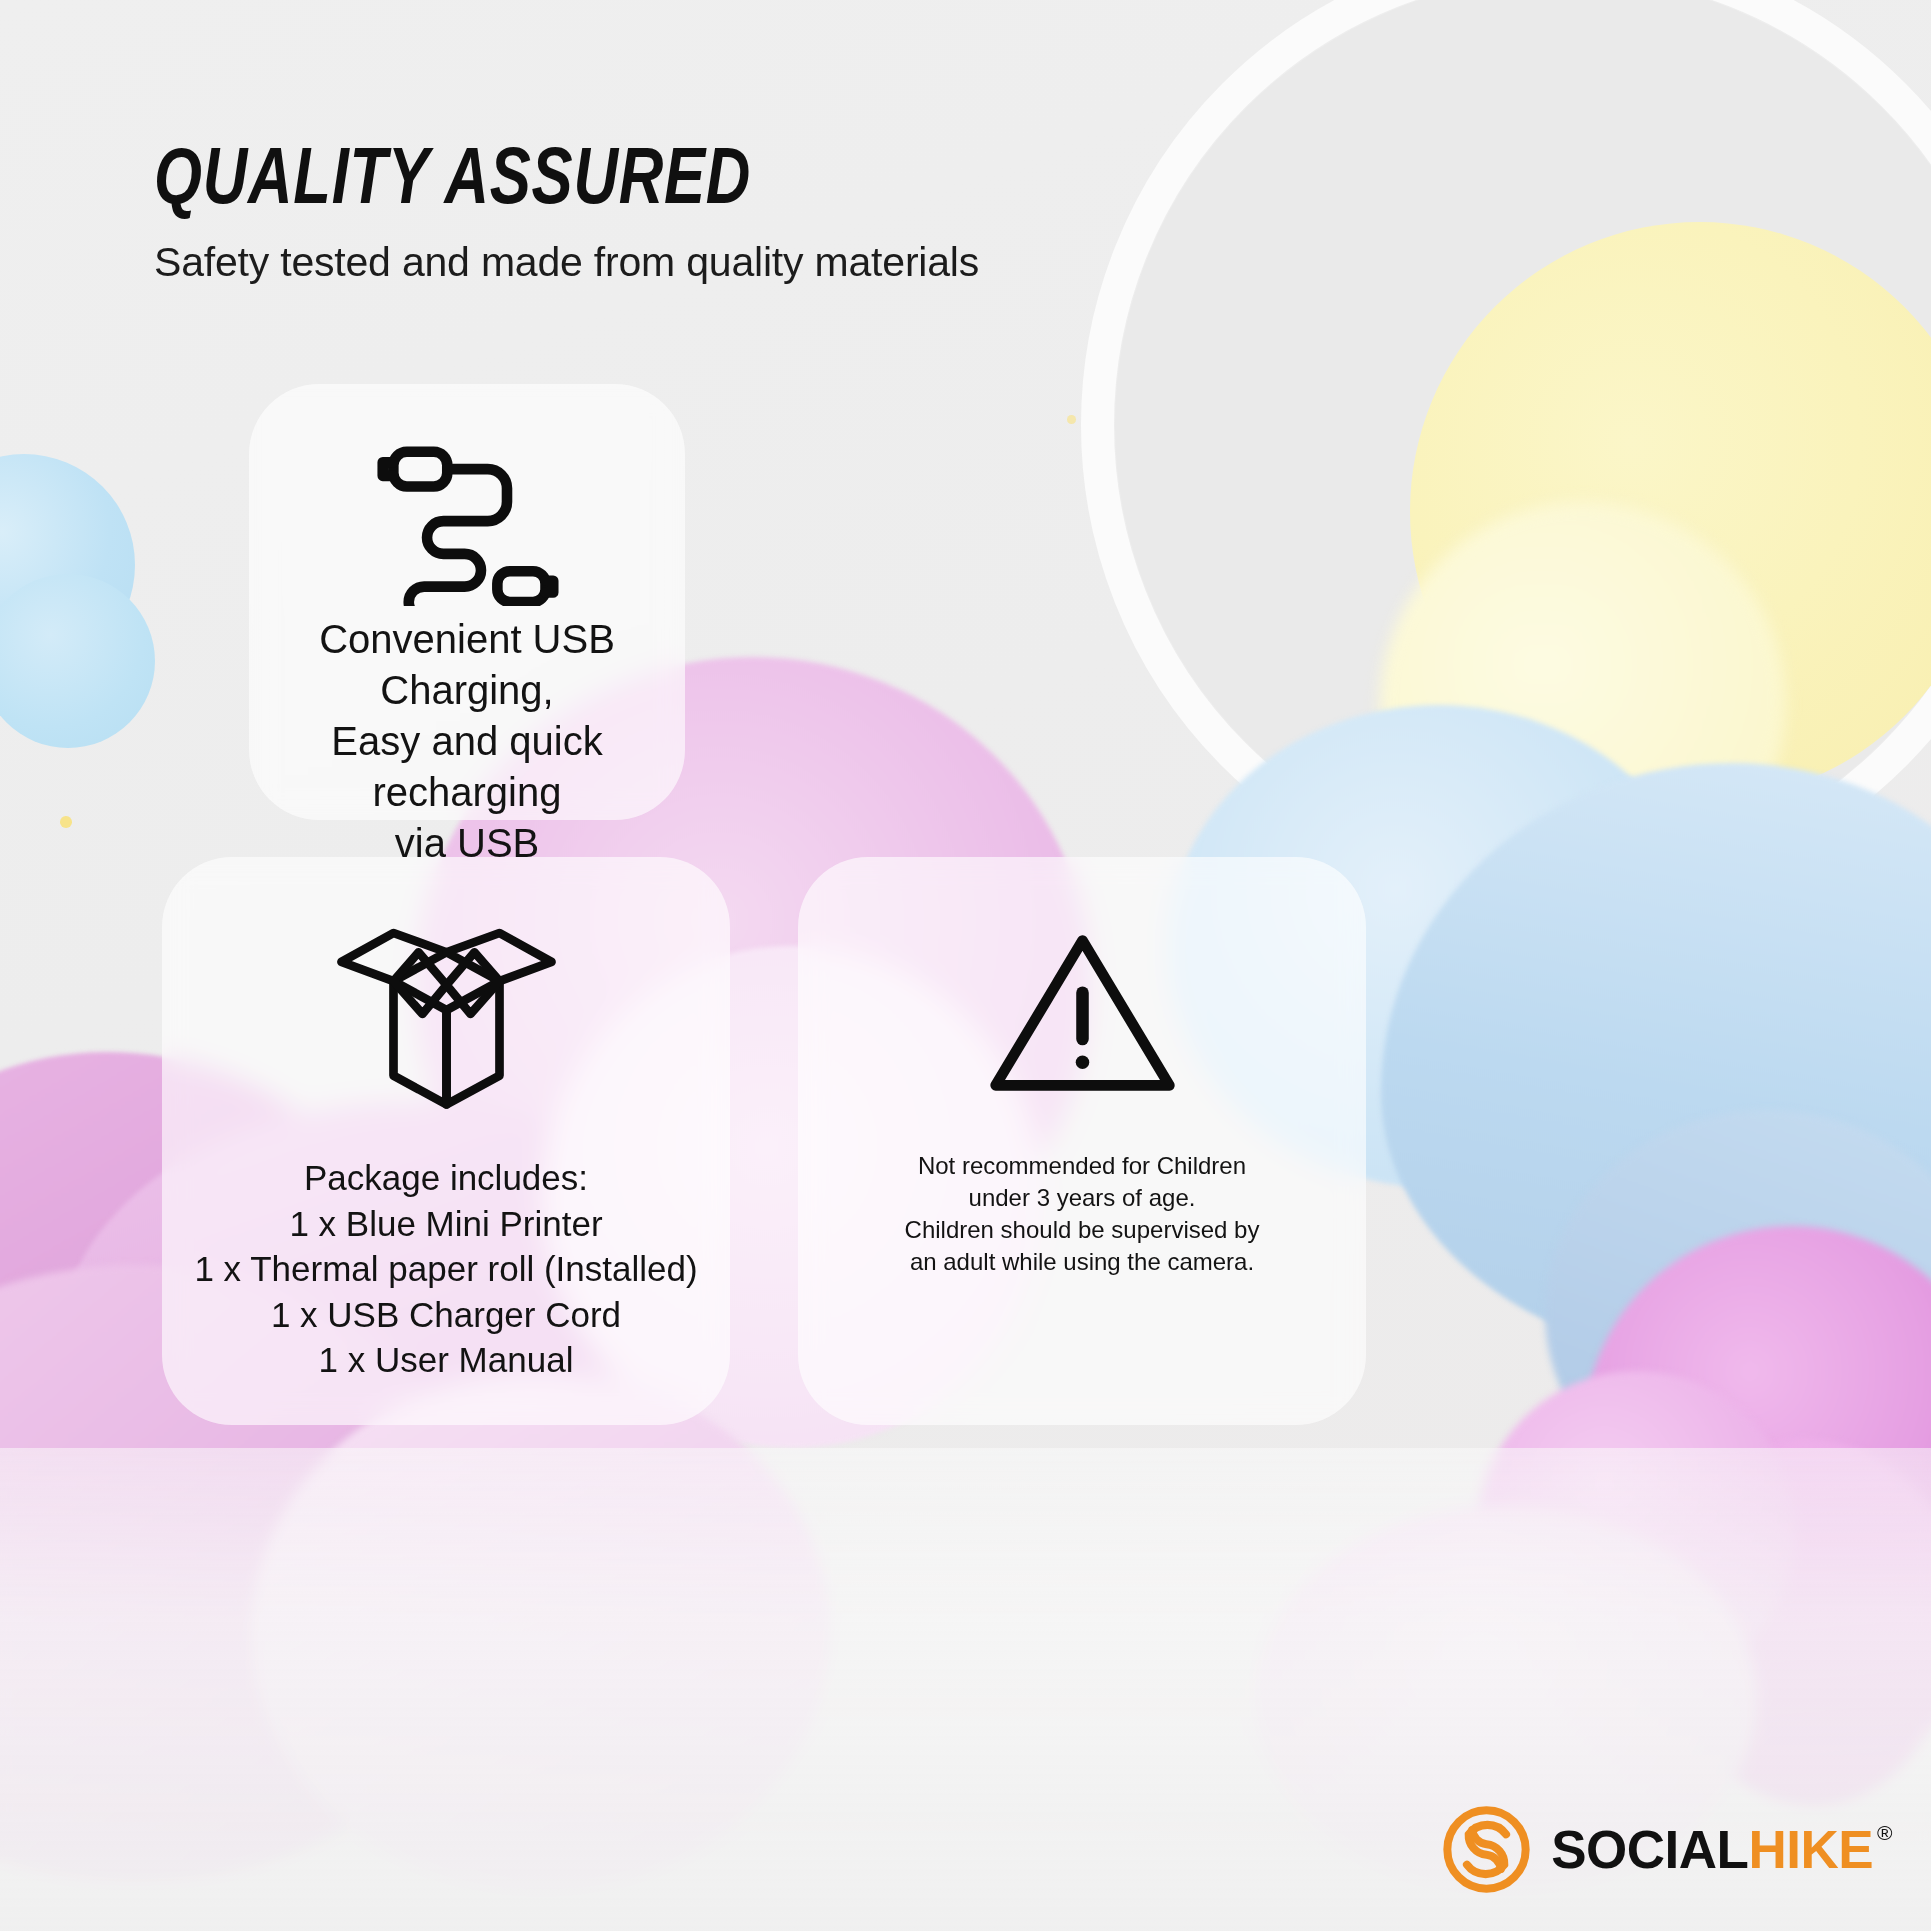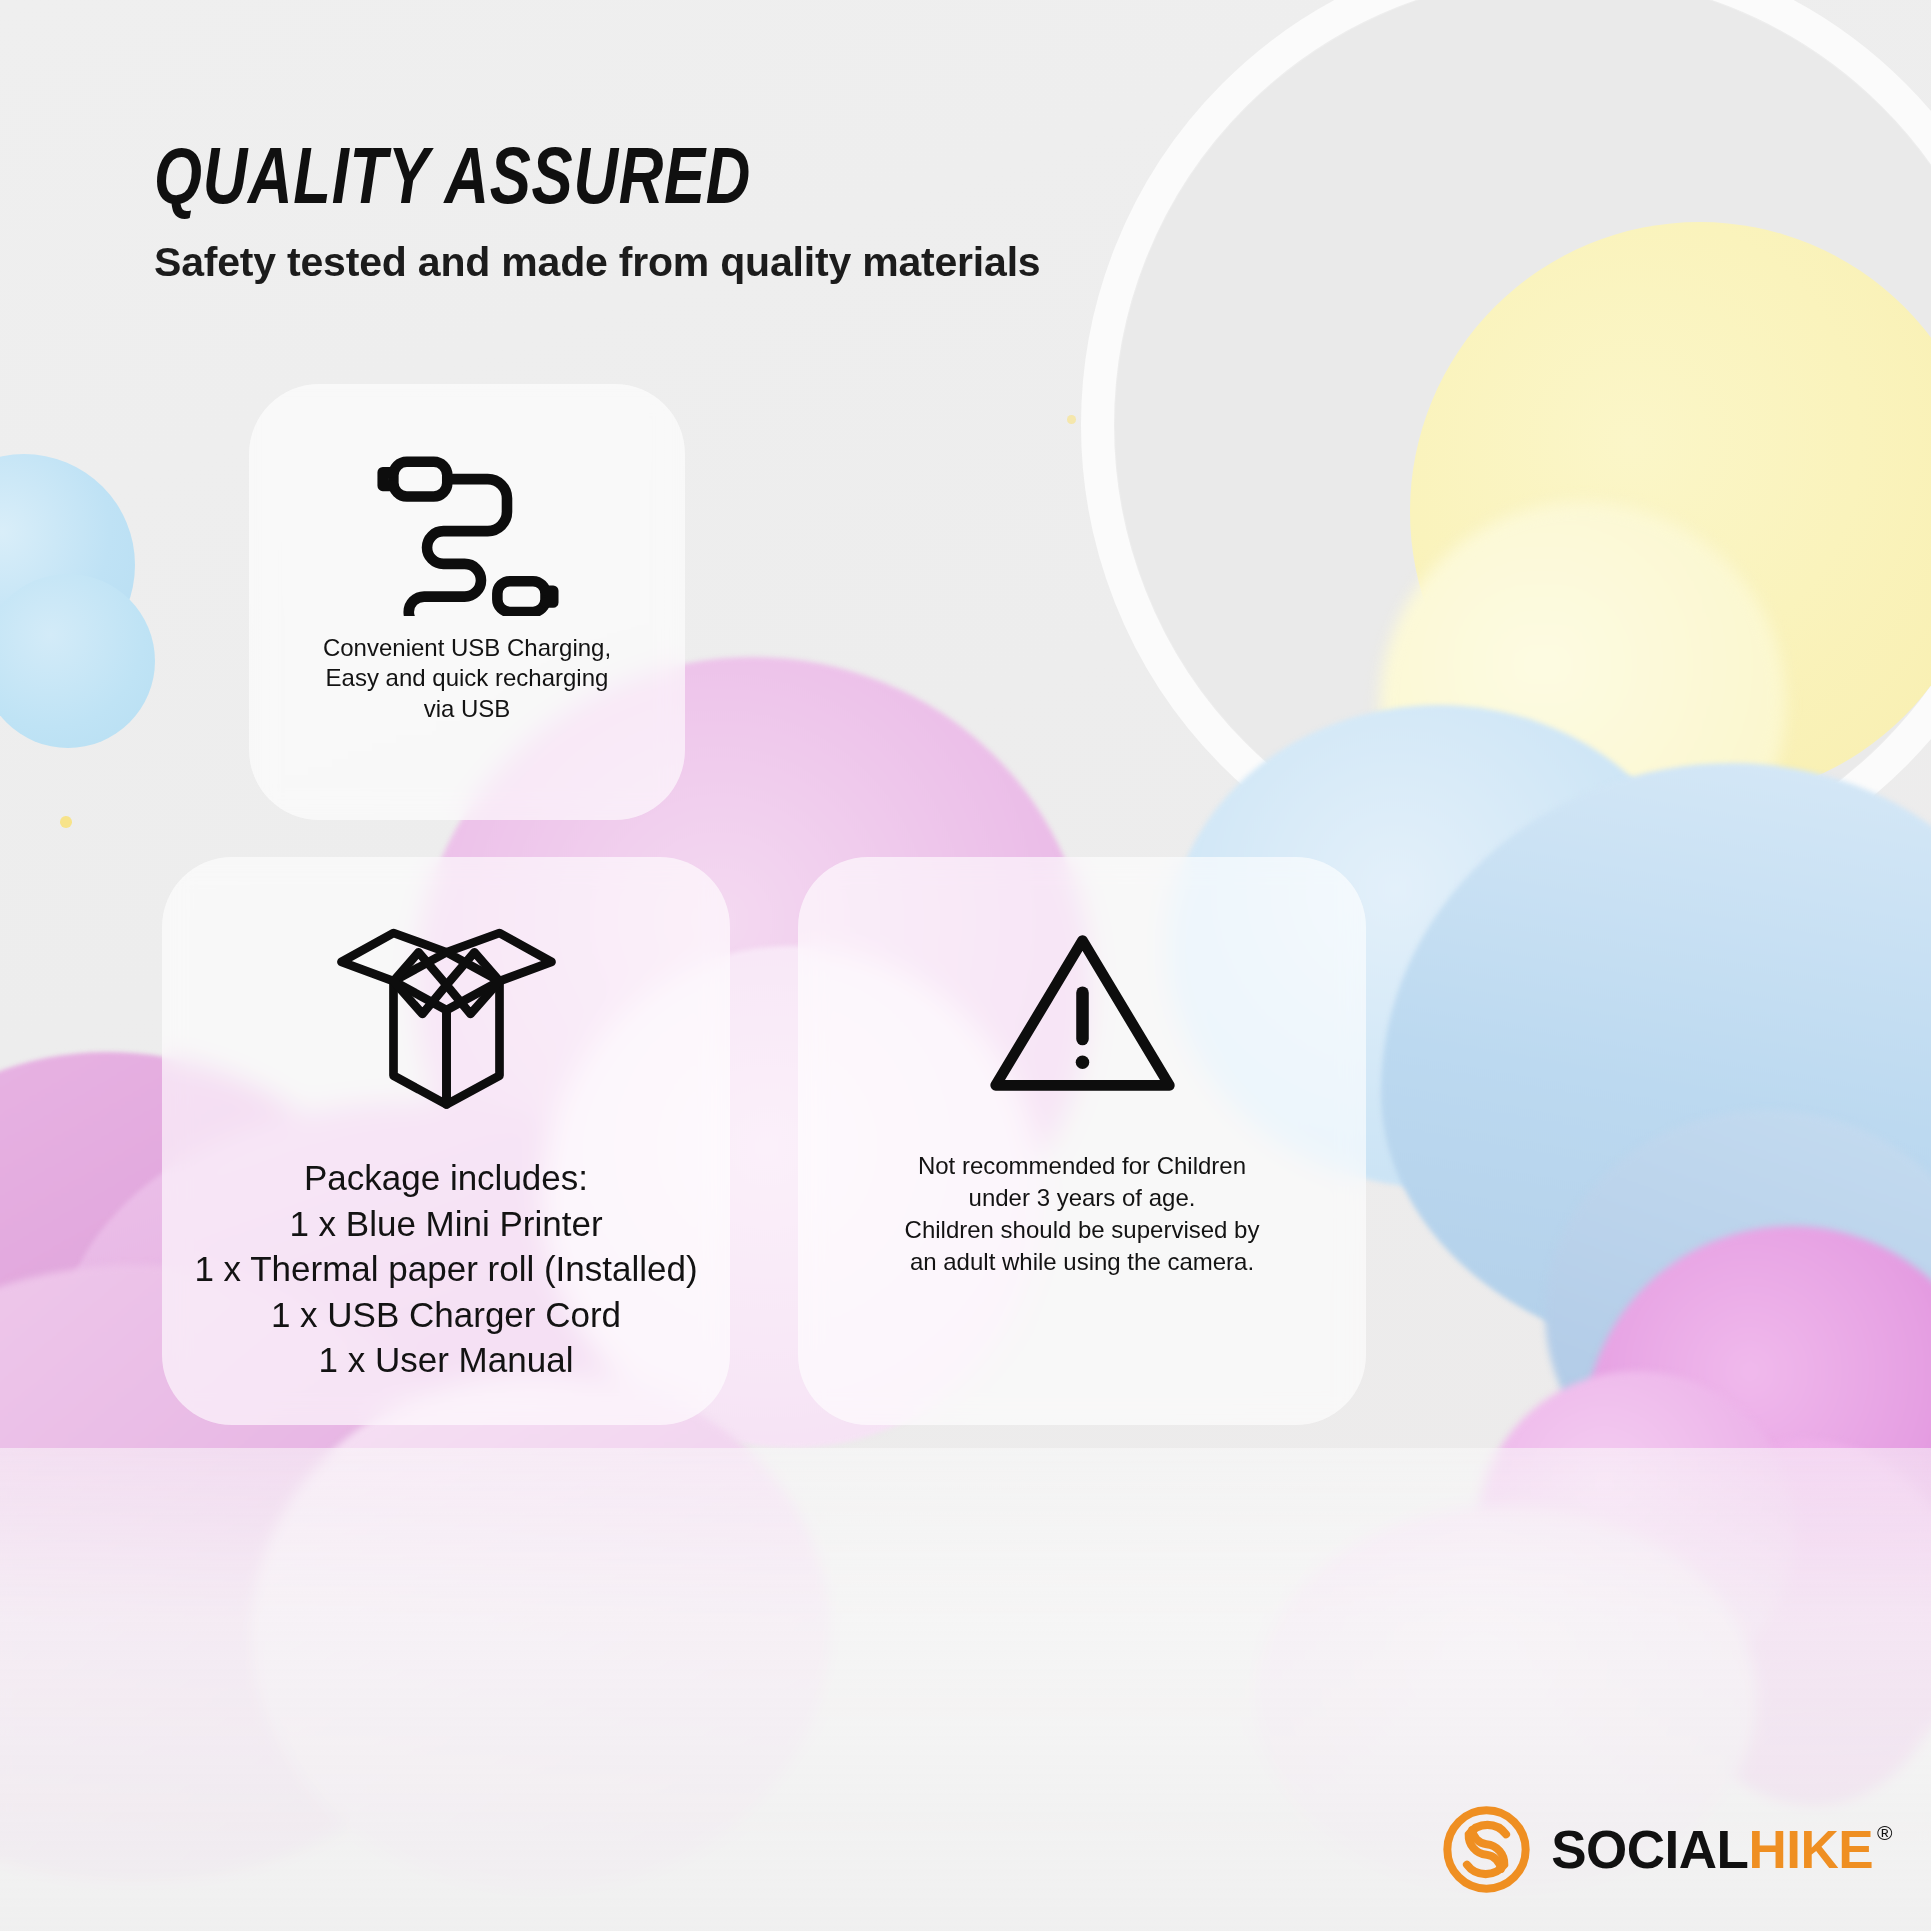--- a/index.html
+++ b/index.html
@@ -194,21 +194,21 @@
     color: #101010;
     transform: scaleX(0.78);
     transform-origin: left center;
     white-space: nowrap;
     line-height: 1.05;
   }
   .subtitle {
     margin-top: 21px;
     font-size: 41px;
     color: #1c1c1c;
-    font-weight: 700;
+    font-weight: 400;
     letter-spacing: -0.2px;
     white-space: nowrap;
   }
 
   
   .card {
     position: absolute;
     border-radius: 70px;
     background: rgba(255,255,255,0.62);
     backdrop-filter: blur(13.5px);
@@ -233,21 +233,21 @@
   .card-4 .icon-wrap { height: 270px; padding-top: 39px; }
 
   .card-text {
     text-align: center;
     font-size: 35px;
     line-height: 1.28;
     color: #131313;
     white-space: pre-line;
     z-index: 6;
   }
-  .card-1 .card-text { font-size: 24px; margin-top: 7.7px; }
+  .card-1 .card-text { font-size: 40px; margin-top: 7.7px; }
   .card-2 .card-text { font-size: 36px; margin-top: 3.9px; }
   .card-3 .card-text { font-size: 35px; line-height: 1.3; margin-top: 18px; }
   .card-4 .card-text { font-size: 24px; line-height: 1.33; margin-top: 23px; }
 
   
   .logo {
     position: absolute;
     right: 39px; bottom: 37px;
     display: flex;
     align-items: center;

